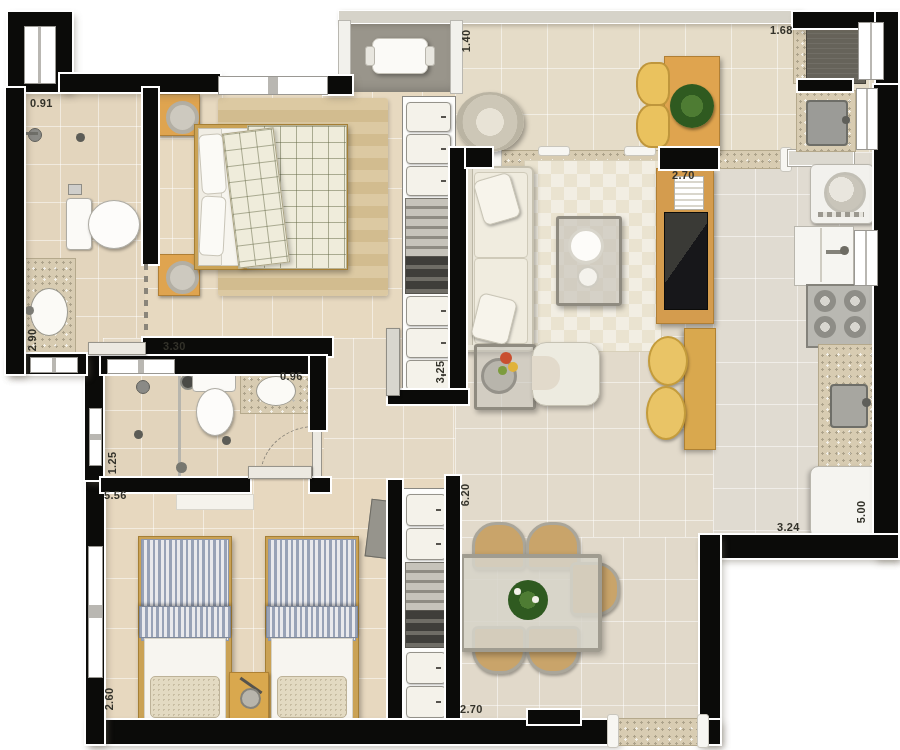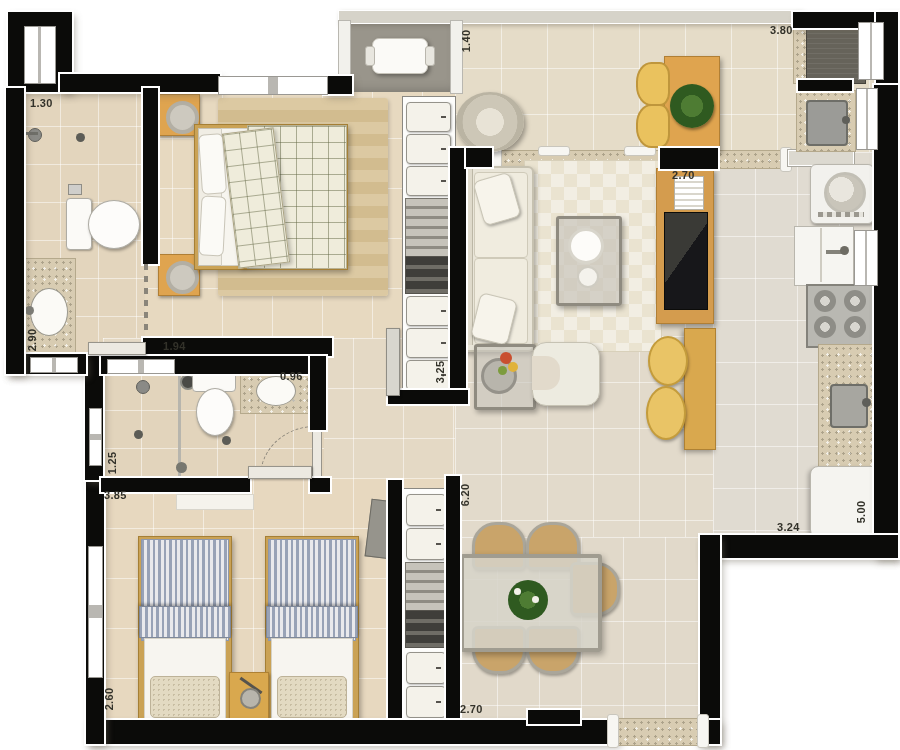--- a/index.html
+++ b/index.html
@@ -251,29 +251,29 @@
   <div class="win winh" style="left:88px;top:546px;width:13px;height:130px;"></div>
   <div class="win winv" style="left:30px;top:357px;width:46px;height:14px;"></div>
   <div class="abs" style="left:88px;top:342px;width:56px;height:11px;background:#ece9e1;border:1px solid #97948b;box-shadow:1px 1px 2px rgba(0,0,0,.3);"></div>
   <div class="abs" style="left:386px;top:328px;width:12px;height:66px;background:#d8d6ce;border:1px solid #8f8d85;box-shadow:1px 1px 2px rgba(0,0,0,.3);"></div>
   <div class="abs" style="left:248px;top:466px;width:62px;height:11px;background:#ece9e1;border:1px solid #97948b;box-shadow:1px 1px 2px rgba(0,0,0,.3);"></div>
 
   <div class="granite" style="left:616px;top:718px;width:84px;height:26px;"></div>
   <div class="white-fix" style="left:607px;top:714px;width:10px;height:32px;"></div>
   <div class="white-fix" style="left:697px;top:714px;width:10px;height:32px;"></div>
 
-  <div class="label" style="left:30px;top:97px;">1.30</div>
+  <div class="label" style="left:30px;top:97px;">0.91</div>
   <div class="label vlabel" style="left:12px;top:334px;">2.90</div>
-  <div class="label" style="left:163px;top:340px;">1.94</div>
+  <div class="label" style="left:163px;top:340px;">3.30</div>
   <div class="label vlabel" style="left:446px;top:35px;">1.40</div>
-  <div class="label" style="left:770px;top:24px;">3.80</div>
+  <div class="label" style="left:770px;top:24px;">1.68</div>
   <div class="label" style="left:672px;top:169px;">2.70</div>
   <div class="label vlabel" style="left:420px;top:366px;">3.25</div>
   <div class="label" style="left:280px;top:370px;">0.96</div>
   <div class="label vlabel" style="left:92px;top:457px;">1.25</div>
-  <div class="label" style="left:104px;top:489px;">3.85</div>
+  <div class="label" style="left:104px;top:489px;">5.56</div>
   <div class="label vlabel" style="left:89px;top:693px;">2.60</div>
   <div class="label vlabel" style="left:445px;top:489px;">6.20</div>
   <div class="label" style="left:460px;top:703px;">2.70</div>
   <div class="label" style="left:777px;top:521px;">3.24</div>
   <div class="label vlabel" style="left:841px;top:506px;">5.00</div>
 
 </div>
 
 </body></html>

